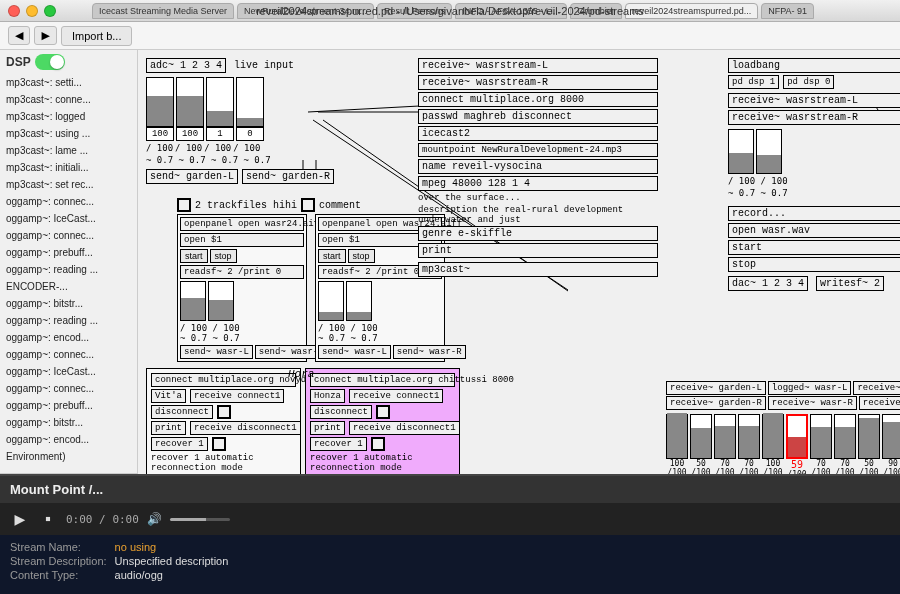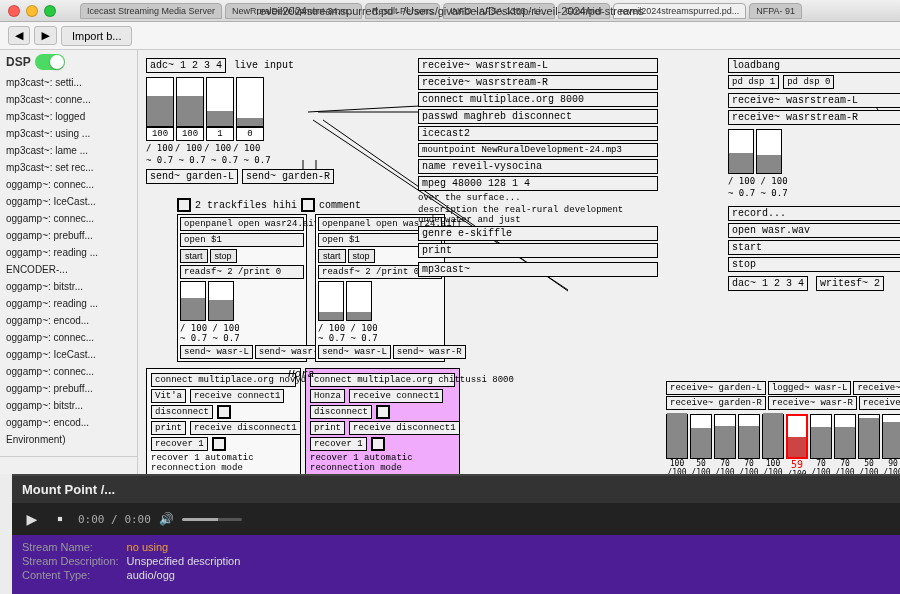--- a/index.html
+++ b/index.html
@@ -221,36 +221,36 @@
       position: absolute;
       top: 0; left: 0;
       width: 100%;
       height: 100%;
       pointer-events: none;
     }
 
     .bottom-panel {
       position: absolute;
       bottom: 0;
-      left: 12px;
+      left: 0;
       right: 0;
-      background: #4c1d95;
+      background: #0f172a;
       border-top: 2px solid #444;
     }
   </style>
 </head>
 <body>
 
 <div class="titlebar">
   <div class="titlebar-buttons">
     <div class="titlebar-btn btn-close"></div>
     <div class="titlebar-btn btn-min"></div>
     <div class="titlebar-btn btn-max"></div>
   </div>
-  <div style="margin-left:24px; display:flex; gap:3px; align-items:flex-end;">
+  <div style="margin-left:36px; display:flex; gap:3px; align-items:flex-end;">
     <div class="tab" style="font-size:9px; padding:2px 6px;">Icecast Streaming Media Server</div>
     <div class="tab" style="font-size:9px; padding:2px 6px;">NewRuralDevelopment-34.m...</div>
     <div class="tab" style="font-size:9px; padding:2px 6px;">Result Persons</div>
     <div class="tab" style="font-size:9px; padding:2px 6px;">INFO - AFSA-1355 - Li...</div>
     <div class="tab" style="font-size:9px; padding:2px 6px;">Grumbier</div>
     <div class="tab active" style="font-size:9px; padding:2px 6px; background:#f0f0f0;">reveil2024streamspurred.pd...</div>
     <div class="tab" style="font-size:9px; padding:2px 6px;">NFPA- 91</div>
   </div>
   <div class="titlebar-title">reveil2024streamspurred.pd - /Users/givanbela/Desktop/reveil-2024/pd-streams</div>
 </div>
@@ -266,20 +266,21 @@
   <div class="sidebar">
     <div class="toggle-row">
       <span class="dsp-label">DSP</span>
       <div class="toggle-switch"></div>
     </div>
     <div class="sidebar-item">mp3cast~: setti...</div>
     <div class="sidebar-item">mp3cast~: conne...</div>
     <div class="sidebar-item">mp3cast~: logged</div>
     <div class="sidebar-item">mp3cast~: using ...</div>
     <div class="sidebar-item">mp3cast~: lame ...</div>
+    <div class="sidebar-item">mp3cast~: initiali...</div>
     <div class="sidebar-item">mp3cast~: set rec...</div>
     <div class="sidebar-item">oggamp~: connec...</div>
     <div class="sidebar-item">oggamp~: IceCast...</div>
     <div class="sidebar-item">oggamp~: connec...</div>
     <div class="sidebar-item">oggamp~: prebuff...</div>
     <div class="sidebar-item">oggamp~: reading ...</div>
     <div class="sidebar-item">ENCODER-...</div>
     <div class="sidebar-item">oggamp~: bitstr...</div>
     <div class="sidebar-item">oggamp~: reading ...</div>
     <div class="sidebar-item">oggamp~: encod...</div>

